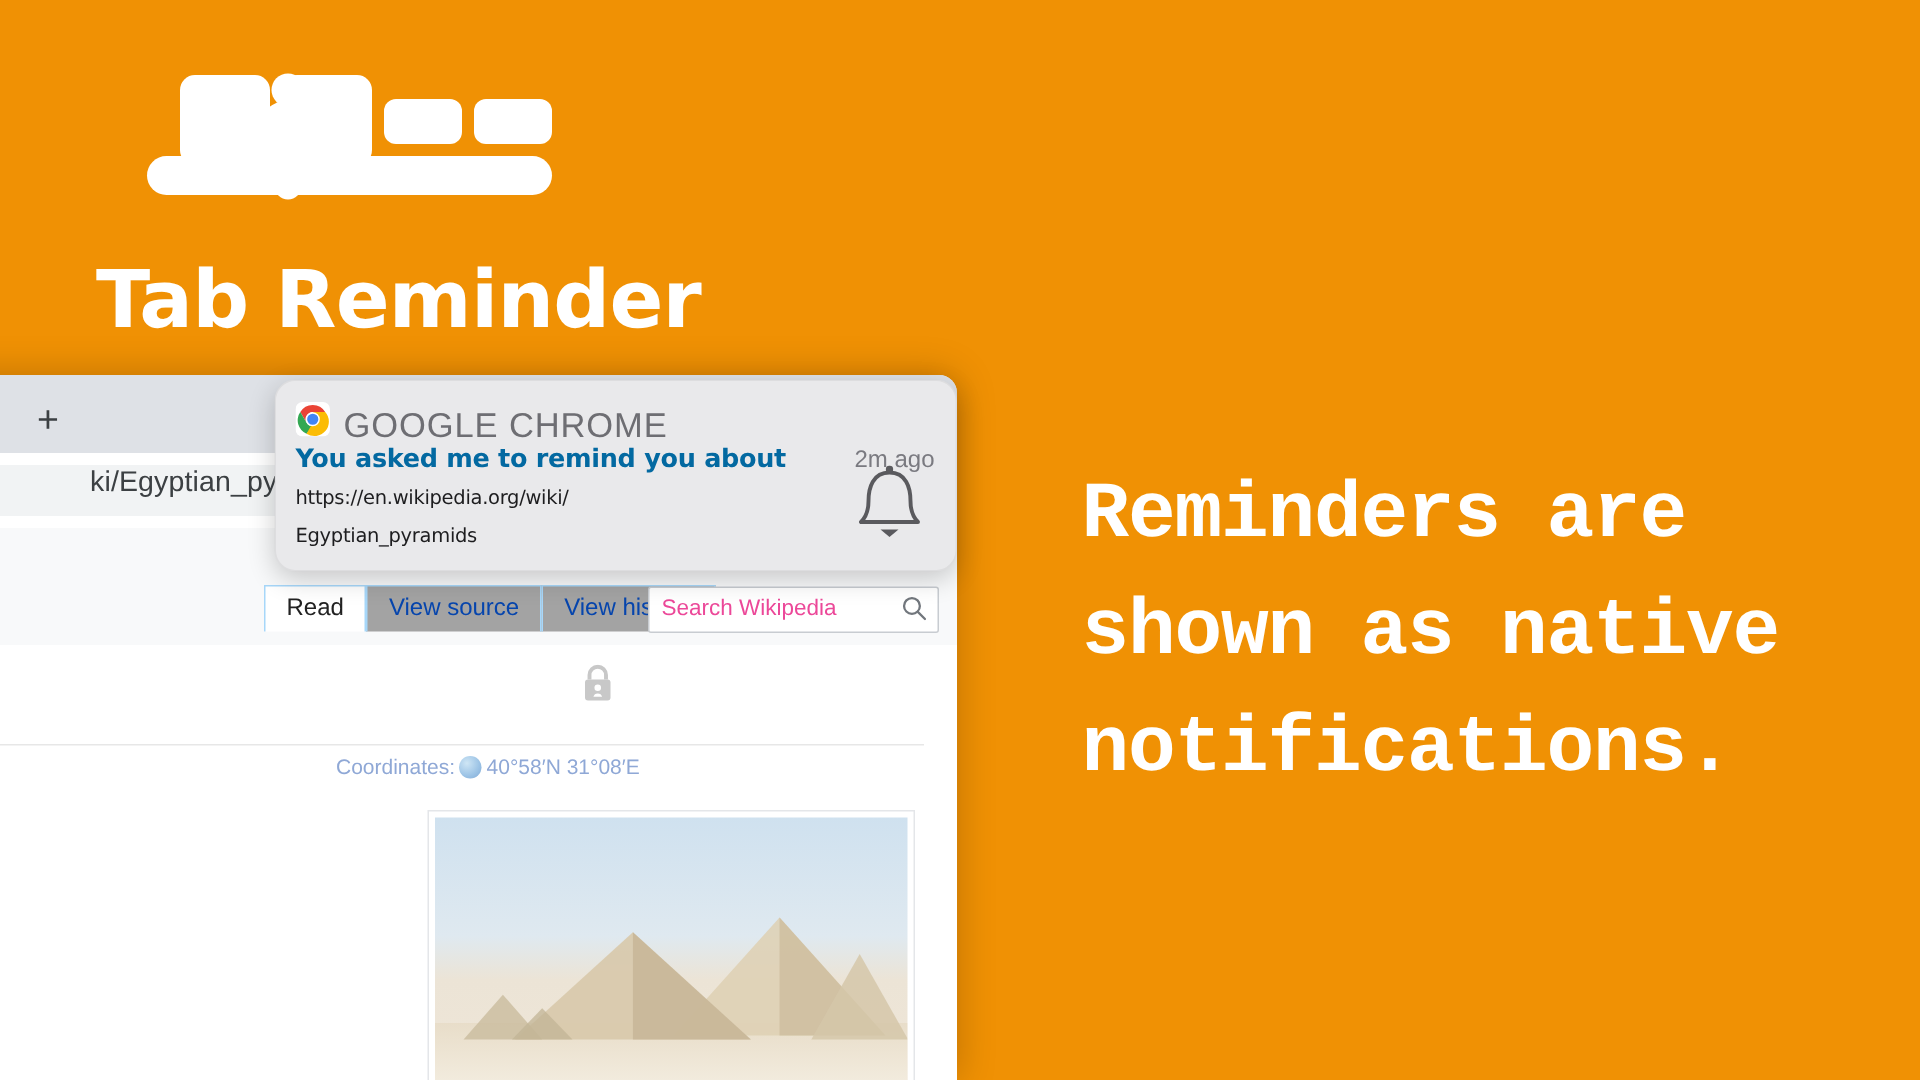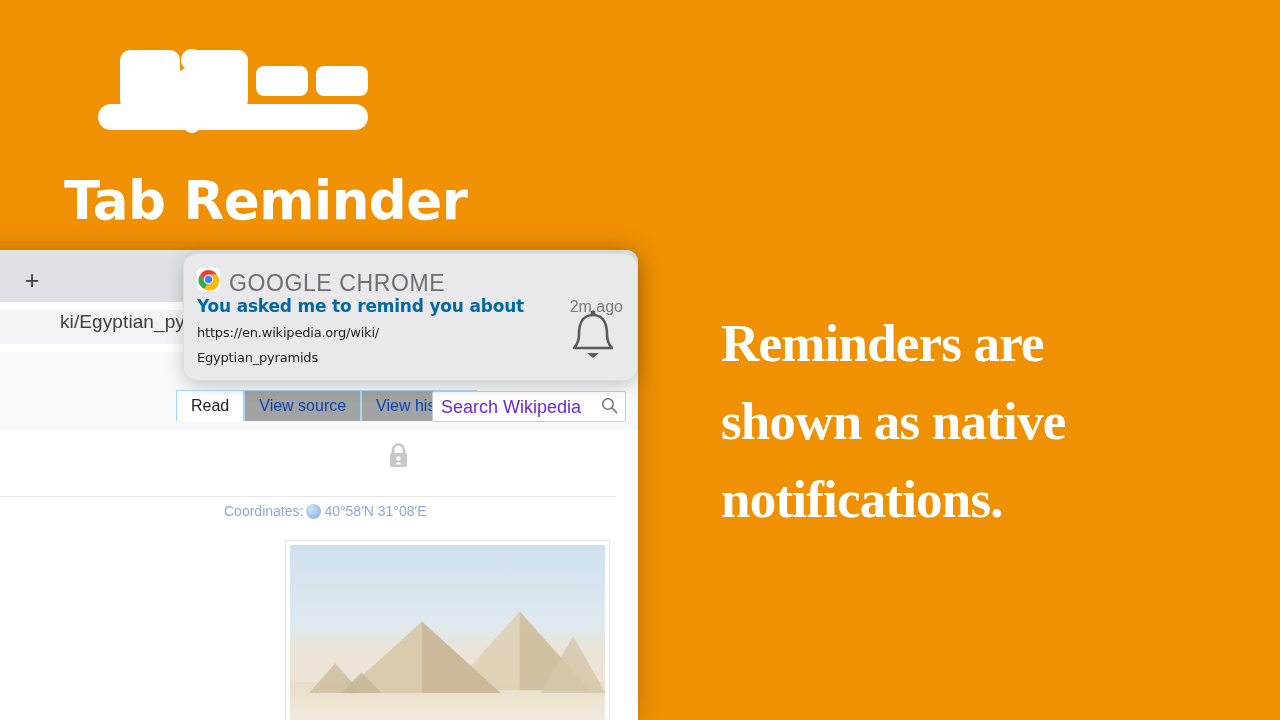--- a/index.html
+++ b/index.html
@@ -17,21 +17,21 @@
     position:absolute;left:28px;top:136px;
     font-family:"DejaVu Sans", sans-serif;
     font-weight:bold;font-size:53px;color:#ffffff;
     letter-spacing:-0.5px;line-height:1;white-space:nowrap;
   }
 
   
   #marketing{
     position:absolute;left:721px;top:304px;width:470px;
     color:#ffffff;
-    font-family:Liberation Serif, serif;
+    font-family:Liberation Mono, monospace;
     font-weight:bold;font-size:53px;line-height:78px;
     letter-spacing:-0.8px;
   }
 
   
   #browser{
     position:absolute;left:-210px;top:250px;width:848px;height:470px;
     background:#dee1e6;
     border-top-right-radius:12px;border-top-left-radius:12px;
     box-shadow:0 0 26px rgba(0,0,0,0.22);
@@ -71,21 +71,21 @@
   .wtab{
     height:30px;padding:0 14px;font-size:16px;line-height:30px;
     border:1px solid #a7d7f9;border-bottom:none;background:#a3a3a3;color:#0645ad;
   }
   .wtab.active{background:#ffffff;color:#222;border-color:#a7d7f9;}
   #wiki-search{
     position:absolute;left:642px;top:39px;width:192px;height:29px;
     border:1px solid #c8ccd1;background:#ffffff;border-radius:2px;
   }
   #wiki-search-ph{
-    position:absolute;left:8px;top:5px;font-size:18px;color:#6d28d9;
+    position:absolute;left:8px;top:5px;font-size:15px;color:#ec4899;
   }
   #wiki-search-icon{position:absolute;right:7px;top:5px;width:17px;height:17px;}
 
   #wiki-body{position:absolute;left:0;top:78px;width:100%;height:290px;background:#ffffff;}
   #wiki-lock{position:absolute;left:598px;top:13px;width:21px;height:25px;}
   #wiki-rule{position:absolute;left:0;top:66px;width:826px;height:1px;background:#e7e7e7;}
   #wiki-coords{
     position:absolute;left:434px;top:73px;
     font-size:14px;color:#8fa8d6;white-space:nowrap;
   }

